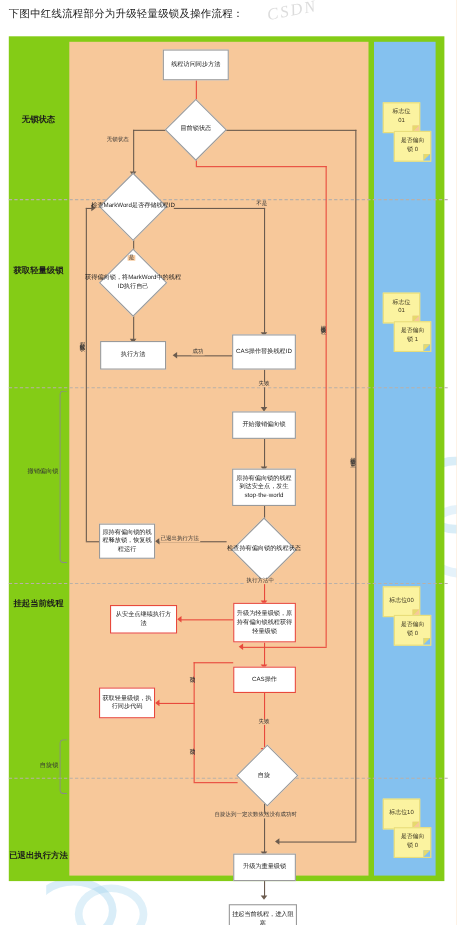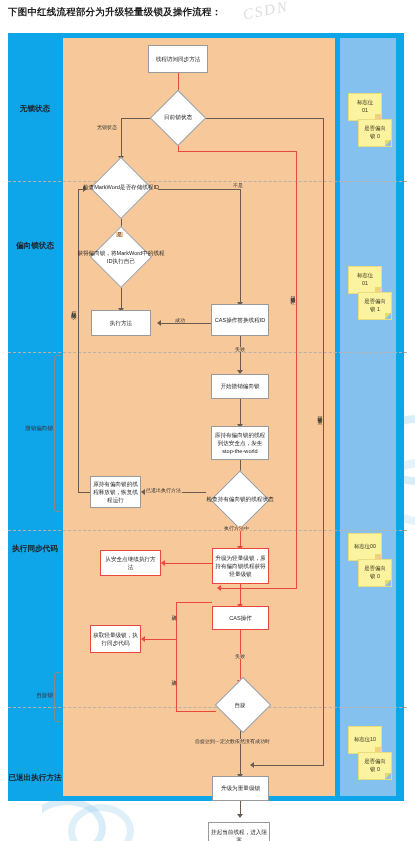--- a/index.html
+++ b/index.html
@@ -4,21 +4,21 @@
 <style>
   html,body{margin:0;padding:0;background:#ffffff;}
   body{
     width:415px;height:841px;overflow:hidden;position:relative;
     font-family:"Liberation Sans","DejaVu Sans",sans-serif;
     color:#2b2b2b;
   }
   
   .caption{
     position:absolute;left:8px;top:6px;width:400px;
-    font-size:9.5px;font-weight:bold;letter-spacing:.2px;color:#1b1b1b;
+    font-size:9.5px;font-weight:normal;letter-spacing:.2px;color:#1b1b1b;
   }
   
   .wm-top{
     position:absolute;left:243px;top:-4px;width:110px;height:26px;
     color:rgba(140,140,140,.30);font-size:15px;font-style:italic;
     font-family:"Liberation Serif",serif;transform:rotate(-11deg);
     letter-spacing:2px;pointer-events:none;
   }
   .wm-bl{
     position:absolute;left:42px;top:796px;width:120px;height:46px;
@@ -33,21 +33,21 @@
   .wm-r{
     position:absolute;left:372px;top:415px;width:70px;height:120px;
     pointer-events:none;overflow:hidden;
   }
   .wm-r i{position:absolute;display:block;border-radius:50%;border:8px solid rgba(130,195,230,.30);}
   .wm-r i:nth-child(1){left:4px;top:0px;width:60px;height:54px;}
   .wm-r i:nth-child(2){left:10px;top:44px;width:56px;height:50px;border-color:rgba(160,210,238,.28);}
   
   .board{
     position:absolute;left:8px;top:33px;width:396px;height:768px;
-    background:#0ea5e9;border:0;
+    background:#84cc16;border:0;
   }
   .orange{
     position:absolute;left:55px;top:5px;width:272px;height:758px;
     background:#f7c89a;
   }
   .bluecol{
     position:absolute;left:332px;top:5px;width:56px;height:758px;
     background:#84c1ef;
   }
   
@@ -132,22 +132,22 @@
 
   <div class="orange"></div>
   <div class="bluecol"></div>
 
   <div class="sep" style="top:148px"></div>
   <div class="sep" style="top:319px"></div>
   <div class="sep" style="top:497px"></div>
   <div class="sep" style="top:674px"></div>
 
   <div class="stname" style="left:0px;top:71px">无锁状态</div>
-  <div class="stname" style="left:0px;top:208px">偏向锁状态</div>
-  <div class="stname" style="left:0px;top:511px">执行同步代码</div>
+  <div class="stname" style="left:0px;top:208px">获取轻量级锁</div>
+  <div class="stname" style="left:0px;top:511px">挂起当前线程</div>
   <div class="stname" style="left:0px;top:740px">已退出执行方法</div>
 
   <div class="brace" style="left:46px;top:322px;height:155px"></div>
   <div class="grp" style="left:1px;top:392px">撤销偏向锁</div>
   <div class="brace" style="left:46px;top:639px;height:48px"></div>
   <div class="grp" style="left:1px;top:659px">自旋锁</div>
 
   <div class="ln v r" style="left:170px;top:40px;height:25px"></div>
   <div class="arw rd" style="left:167px;top:63px"></div>
 

